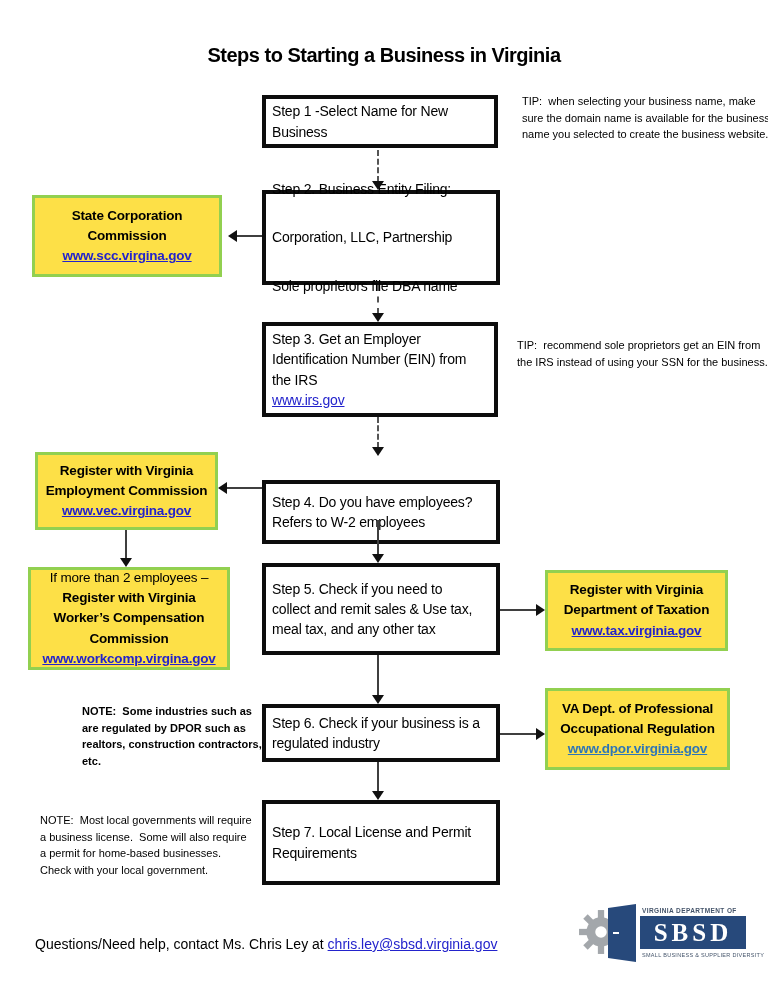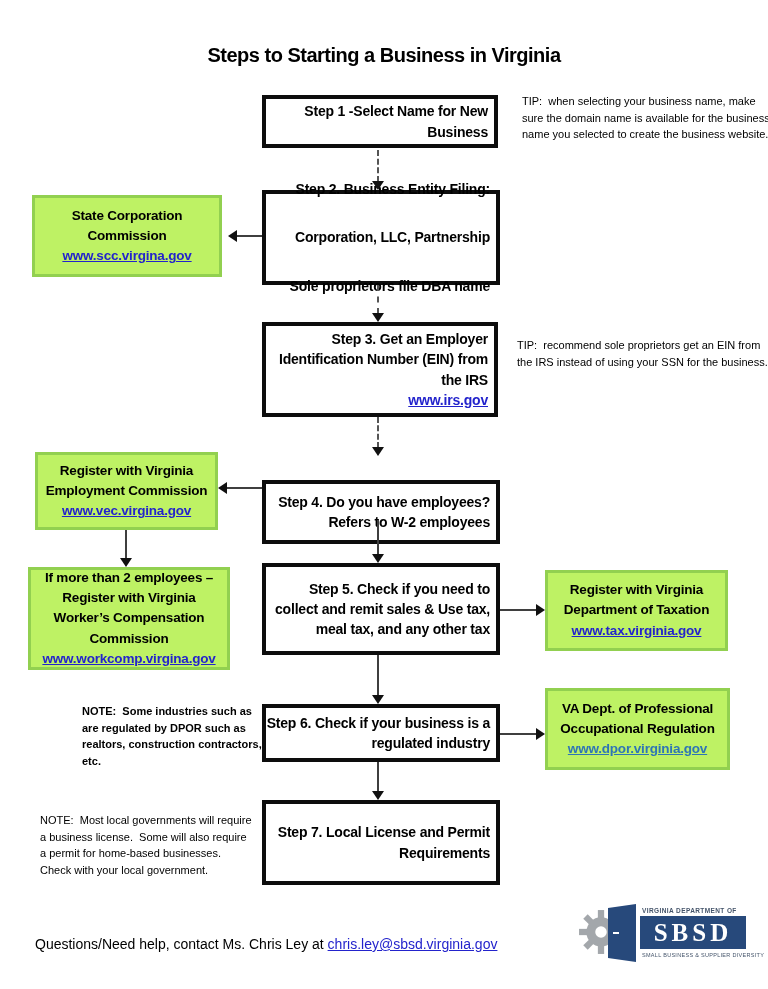--- a/index.html
+++ b/index.html
@@ -3,31 +3,31 @@
 <meta charset="utf-8">
 <style>
   * { margin:0; padding:0; box-sizing:border-box; }
   html,body { width:768px; height:989px; }
   body { background:#ffffff; font-family:"Liberation Sans", sans-serif; position:relative; overflow:hidden; color:#000; }
 
   .title { position:absolute; top:44px; left:0; width:768px; text-align:center;
            font-size:20px; font-weight:bold; letter-spacing:-0.5px; }
 
   .stepbox { position:absolute; border:4px solid #0d0d0d; background:#fff;
-             display:flex; flex-direction:column; justify-content:center; align-items:flex-end;
-             text-align:center; font-weight:bold; font-size:14px; line-height:1.45;
+             display:flex; flex-direction:column; justify-content:center; align-items:flex-start;
+             text-align:center; font-weight:normal; font-size:14px; line-height:1.45;
              letter-spacing:-0.2px; padding:3px 6px; }
   .stepbox .ln { white-space:nowrap; }
 
-  .greenbox { position:absolute; border:3px solid #92d050; background:#bef264;
+  .greenbox { position:absolute; border:3px solid #92d050; background:#fde047;
               display:flex; flex-direction:column; justify-content:center; align-items:center;
               text-align:center; font-weight:bold; font-size:13.5px; line-height:1.5;
               letter-spacing:-0.2px; padding:17px 5px; }
   .greenbox .ln { white-space:nowrap; }
-  .greenbox .regular { font-weight:bold; }
+  .greenbox .regular { font-weight:normal; }
 
   a.link { color:#2323cc; text-decoration:underline; cursor:pointer; }
   a.link.light { color:#2e75b6; }
 
   .note { position:absolute; font-size:11px; line-height:1.5; white-space:pre-wrap; }
 
   .vline { position:absolute; width:0; }
   .vline.dash  { border-left:2px dashed #555; }
   .vline.solid { border-left:2px solid #3f3f3f; }
   .hline { position:absolute; height:0; border-top:2px solid #3f3f3f; }

